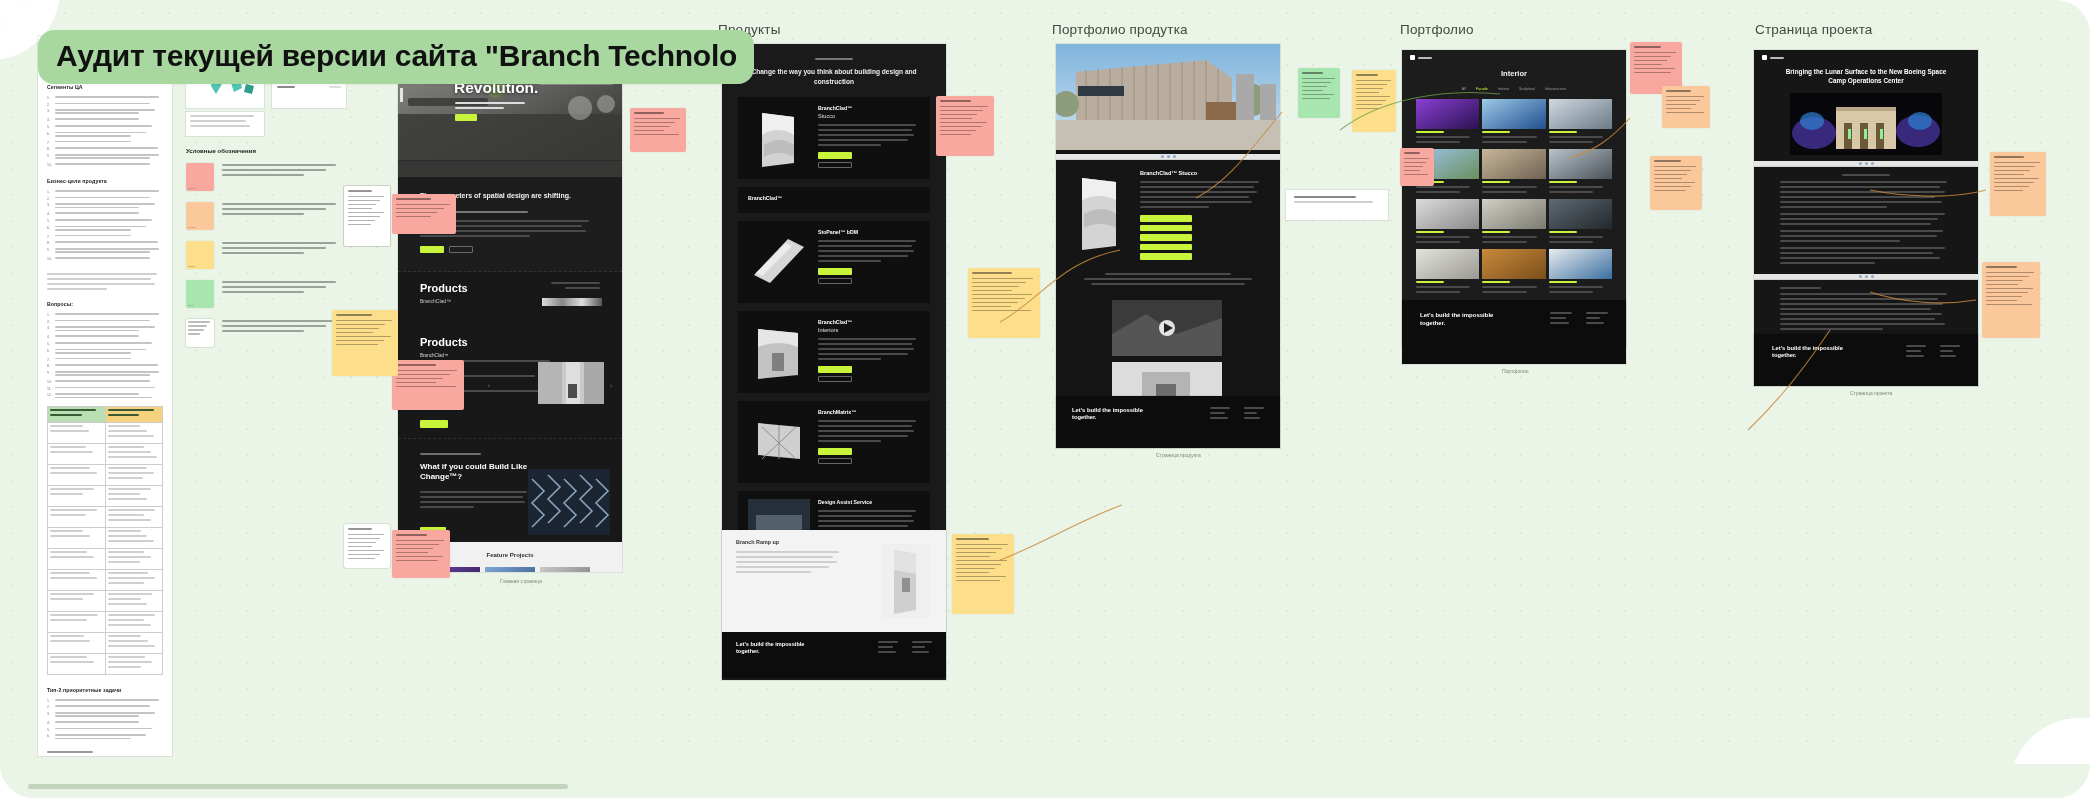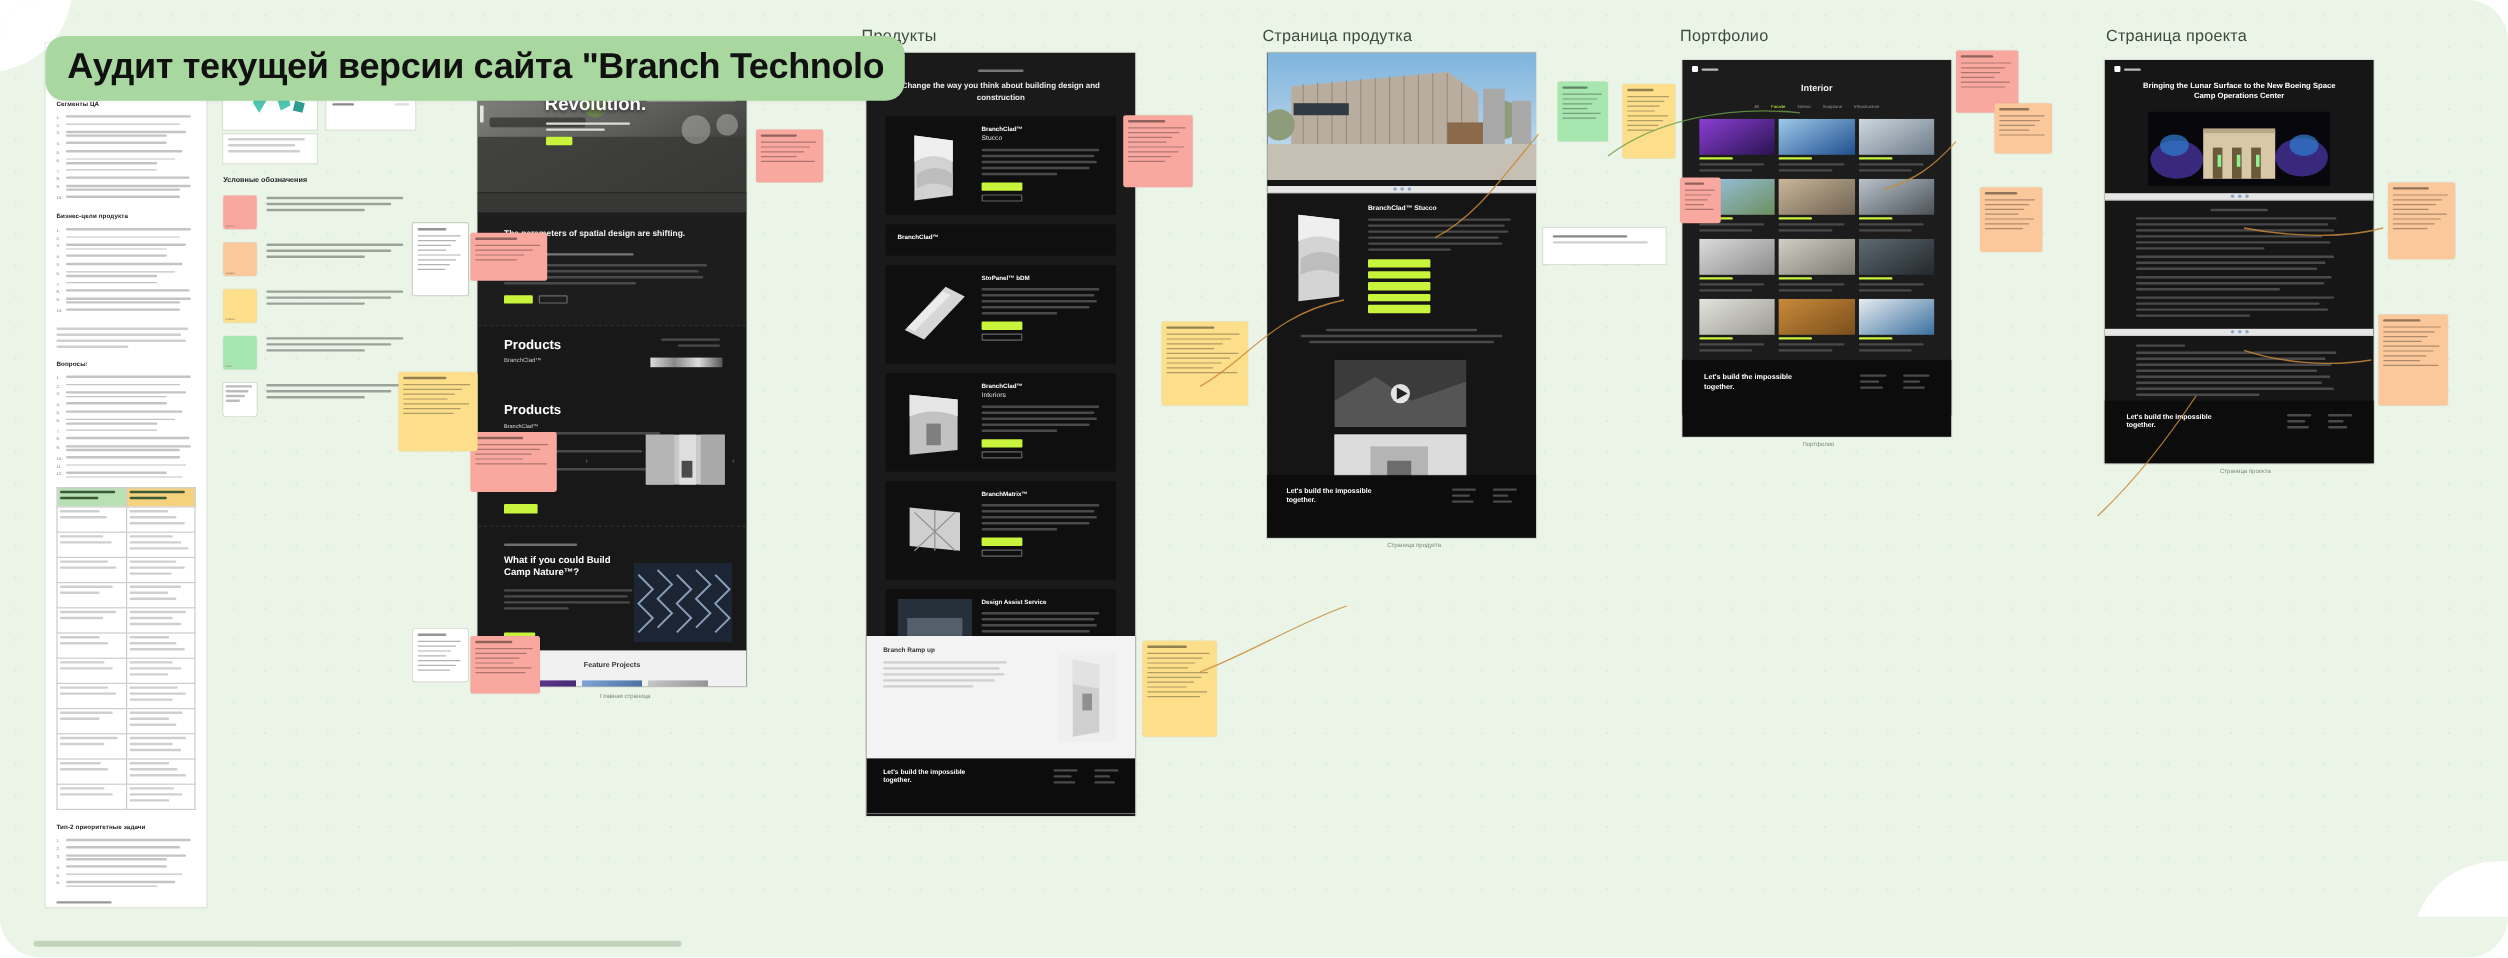--- a/index.html
+++ b/index.html
@@ -152,21 +152,21 @@
 </head>
 <body>
 
 <div id="board">
   <div id="canvas-dots"></div>
   <div class="white-corner" id="corner-tl"></div>
   <div class="white-corner" id="corner-br"></div>
 
   <div id="section-labels">
       <div class="section-label" style="left: 718px; top: 22px;">Продукты</div>
-      <div class="section-label" style="left: 1052px; top: 22px;">Страница продутка</div>
+      <div class="section-label" style="left: 1052px; top: 22px;">Портфолио продутка</div>
       <div class="section-label" style="left: 1400px; top: 22px;">Портфолио</div>
       <div class="section-label" style="left: 1755px; top: 22px;">Страница проекта</div>
     </div>
 
   <div id="doc-col">
 
     <div class="doc-p">
       <div class="ln" style="width:96%"></div>
         <div class="ln" style="width:92%"></div>
       <div class="ln" style="width:97%"></div>
@@ -798,21 +798,21 @@
         <rect x="28" y="0" width="14" height="42" fill="#dedede"></rect>
         <rect x="46" y="0" width="20" height="42" fill="#a9a9a9"></rect>
         <rect x="30" y="22" width="9" height="14" fill="#4b4b4b"></rect>
       </svg>
       <div style="position:absolute;right:10px;top:56px;color:#888;font-size:6px">›</div>
       <div style="position:absolute;left:90px;top:56px;color:#888;font-size:6px">‹</div>
     </div>
 
     <div style="position:relative;height:104px;background:#181818;padding:14px 22px;border-top:1px dashed #2e2e2e">
       <div class="ln d" style="width:34%;background:#6f6f6f"></div>
-      <div style="color:#fff;font-size:8px;font-weight:700;line-height:1.3;margin-top:7px;width:62%">What if you could Build Camp Nature™?</div>
+      <div style="color:#fff;font-size:8px;font-weight:700;line-height:1.3;margin-top:7px;width:62%">What if you could Build Like Change™?</div>
       <div style="margin-top:8px;width:62%">
         <div class="ln d" style="width:96%"></div>
           <div class="ln d" style="width:92%"></div>
         <div class="ln d" style="width:94%"></div>
           <div class="ln d" style="width:48%"></div>
       </div>
       <div class="lime" style="position:absolute;left:22px;bottom:8px;width:26px;height:7px;border-radius:1px"></div>
       <svg style="position:absolute;right:12px;top:30px" width="82" height="66" viewBox="0 0 82 66">
         <rect width="82" height="66" fill="#1b2533"></rect>
         <g stroke="#9fb6d4" stroke-width="1.6" fill="none" opacity=".85">

